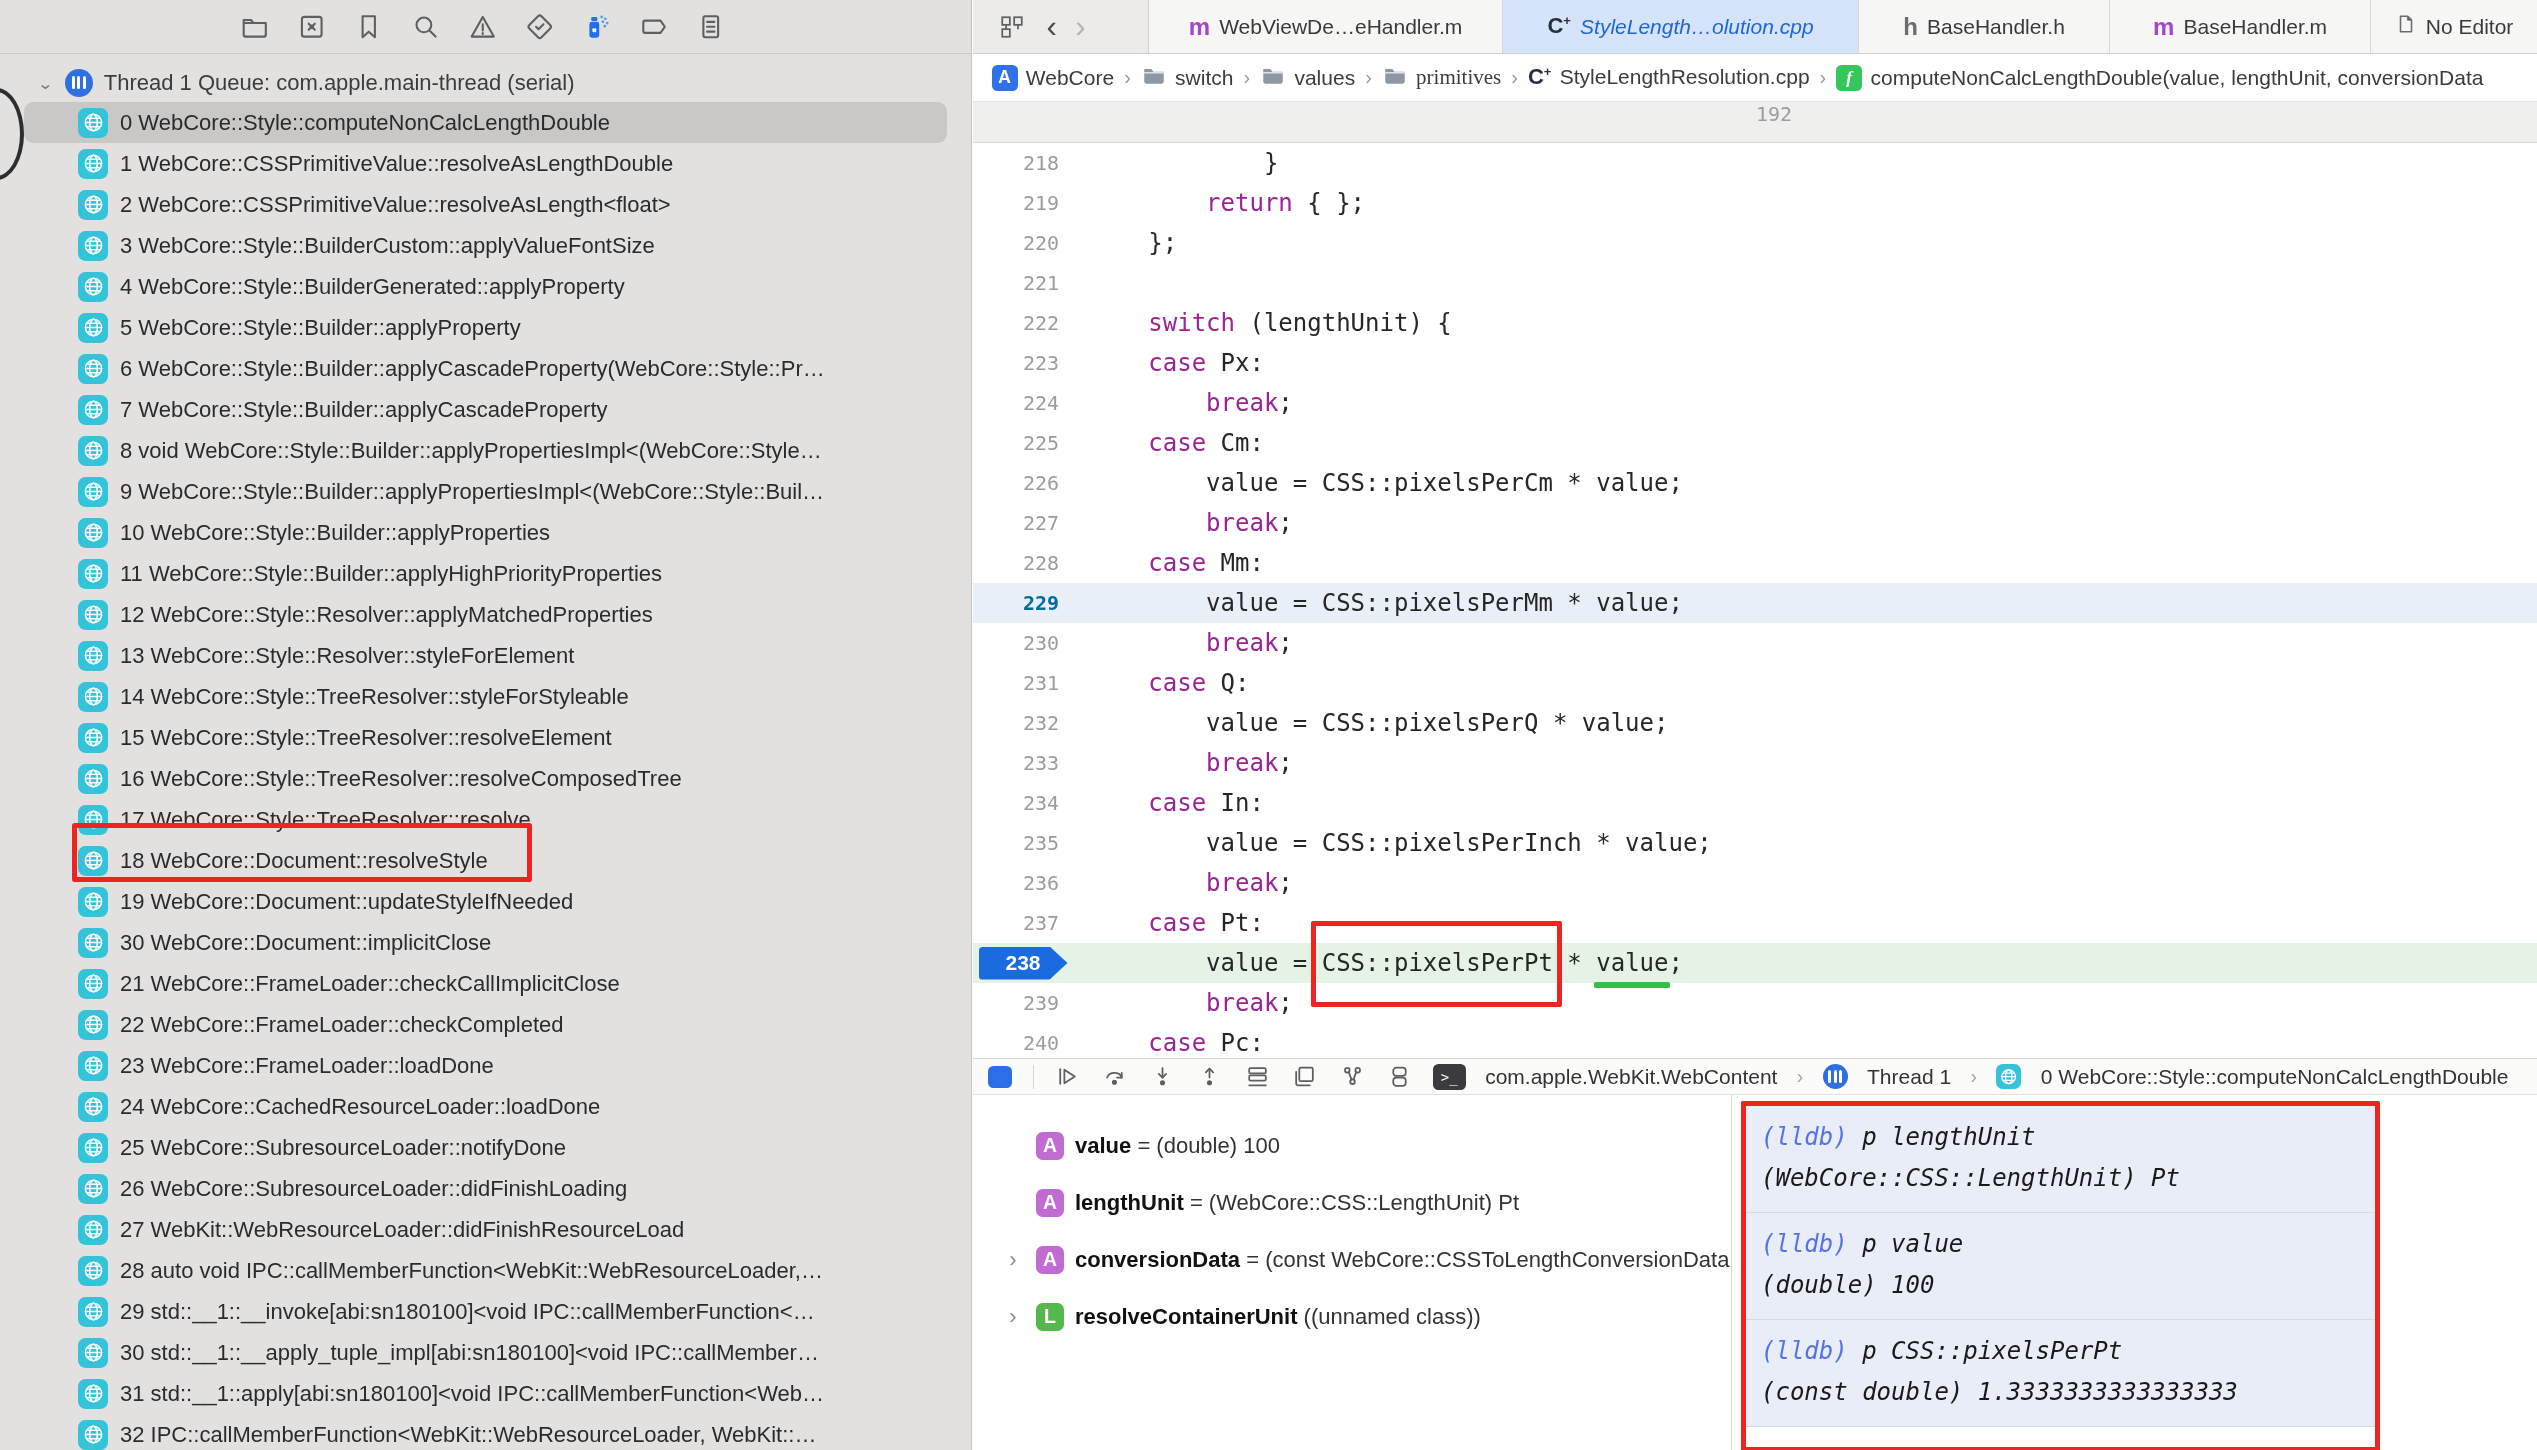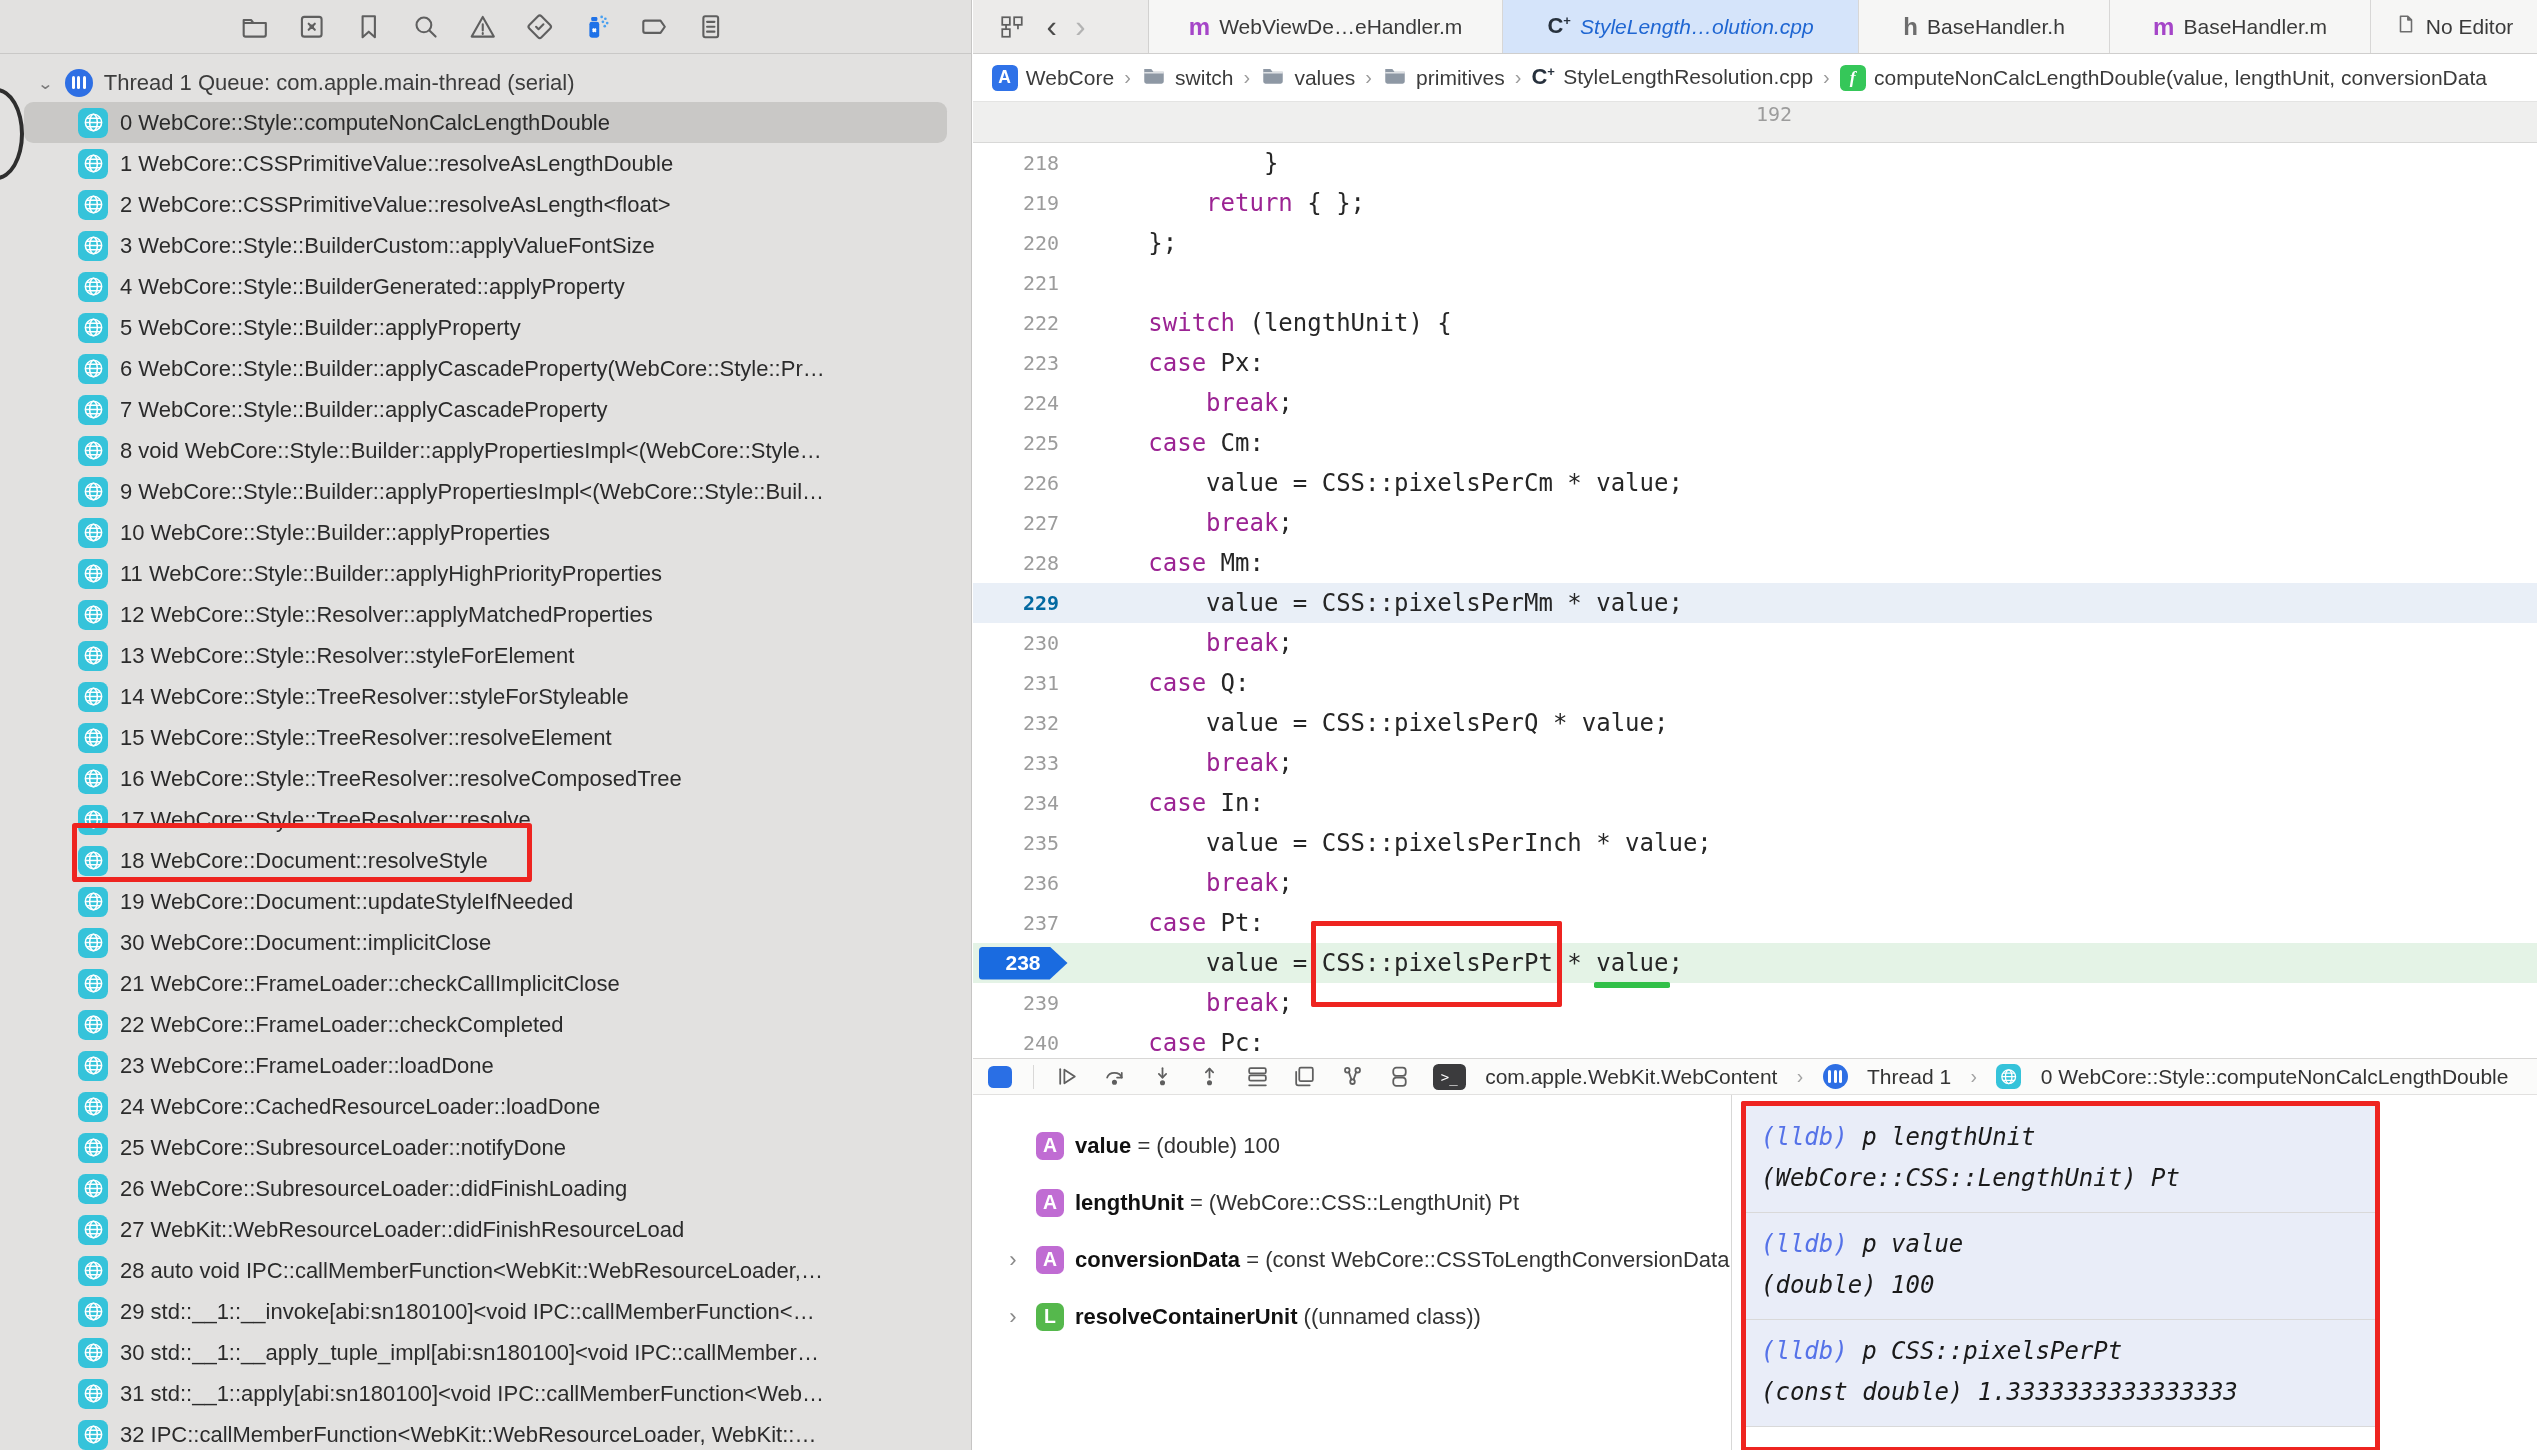--- a/index.html
+++ b/index.html
@@ -584,21 +584,21 @@
       </span>
       <span class="bc-sep">›</span>
       <span style="display: flex; align-items: center; gap: 8.3px;">
         <span class="bc-folder"><svg viewBox="0 0 24 24">
             <path d="M3 6.5h6.5l2 2.5H21v9a2 2 0 0 1-2 2H5a2 2 0 0 1-2-2z" fill="#8e98a4"></path>
             <path d="M3 10h18" stroke="#fff" stroke-width="1"></path>
           </svg></span>
         <span>values</span>
       </span>
       <span class="bc-sep">›</span>
-      <span style="display: flex; align-items: center; gap: 8.3px;">
+      <span style="display: flex; align-items: center; gap: 8.3px; font-family: Liberation Serif, serif;">
         <span class="bc-folder"><svg viewBox="0 0 24 24">
             <path d="M3 6.5h6.5l2 2.5H21v9a2 2 0 0 1-2 2H5a2 2 0 0 1-2-2z" fill="#8e98a4"></path>
             <path d="M3 10h18" stroke="#fff" stroke-width="1"></path>
           </svg></span>
         <span>primitives</span>
       </span>
       <span class="bc-sep">›</span>
       <span style="display: flex; align-items: center; gap: 8.3px;">
         <span class="ft-c">C<sup>+</sup></span>
         <span>StyleLengthResolution.cpp</span>

